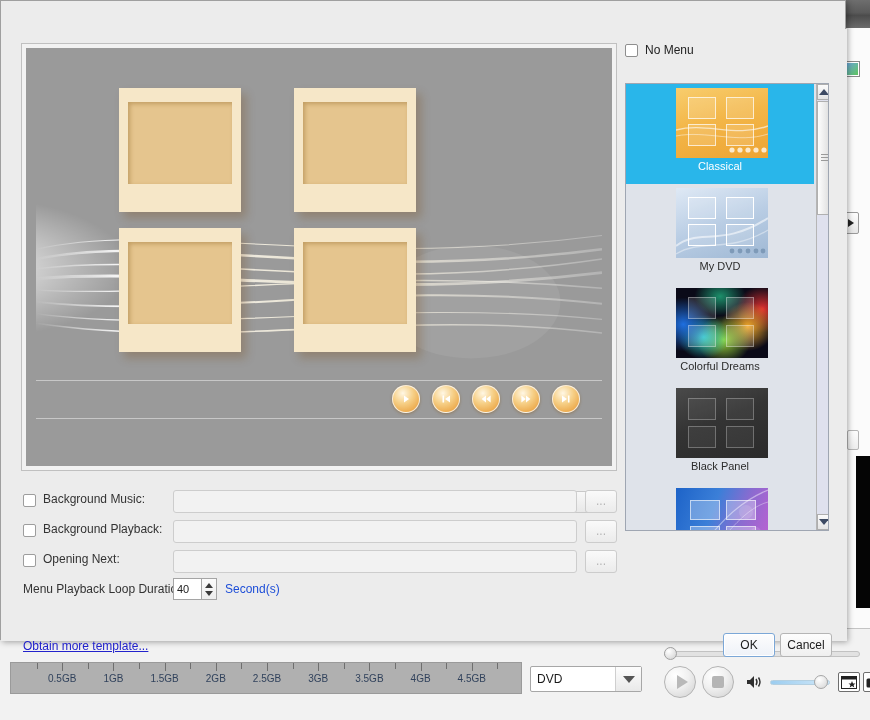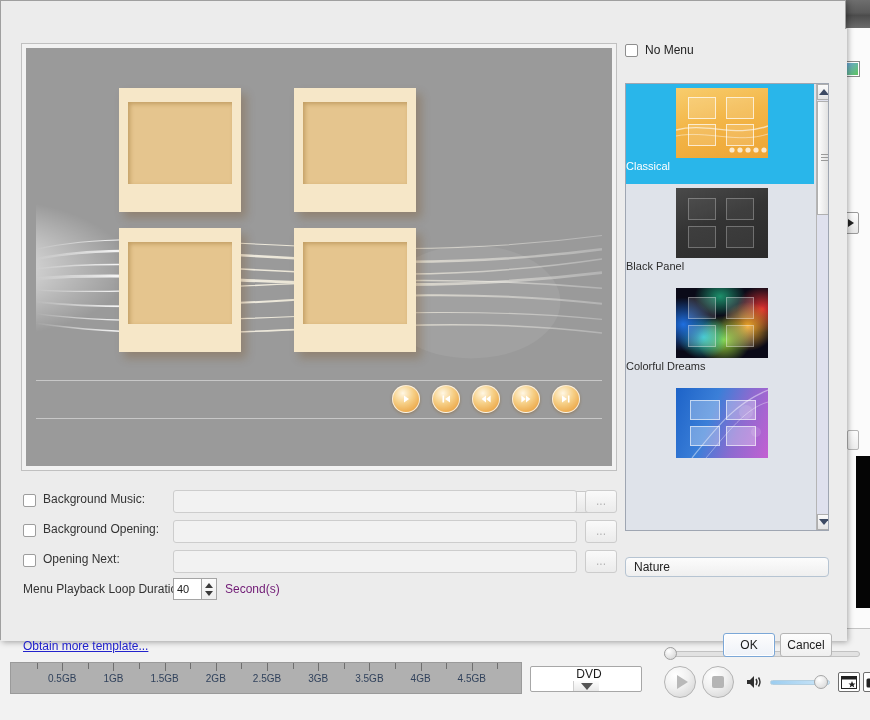--- a/index.html
+++ b/index.html
@@ -88,21 +88,21 @@
   }
   .disc-label {
     position: absolute; top: 10px; font-size: 10px; color: #31425c;
     transform: translateX(-50%); white-space: nowrap;
     font-family: "Liberation Sans", sans-serif;
   }
 
   .disc-select {
     position: absolute; left: 530px; top: 666px; width: 112px; height: 26px;
     background: #ffffff; border: 1px solid #a7a7a7; border-radius: 2px;
-    display: flex; align-items: center; flex-direction: column;
+    display: flex; align-items: center;
   }
   .disc-select .sel-text {
     flex: 1; padding-left: 6px; font-size: 12px; color: #1a1a1a;
   }
   .disc-select .sel-arrow {
     width: 26px; height: 24px; border-left: 1px solid #cfcfcf;
     background: linear-gradient(180deg,#fdfdfd,#e9e9e9);
     display:flex; align-items:center; justify-content:center;
   }
   .disc-select .sel-arrow::after {
@@ -275,21 +275,21 @@
   }
   .dur-spin {
     position: absolute; left: 178px; top: 0; width: 16px; height: 22px;
     background: linear-gradient(180deg,#fbfbfb,#ededed); border: 1px solid #a5a5a5;
   }
   .spin-up, .spin-dn {
     position:absolute; left: 3px; width: 0; height: 0;
   }
   .spin-up { top: 4px; border-bottom: 5px solid #3a3a3a; border-left: 4px solid transparent; border-right: 4px solid transparent; }
   .spin-dn { top: 12px; border-top: 5px solid #3a3a3a; border-left: 4px solid transparent; border-right: 4px solid transparent; }
-  .dur-unit { position: absolute; left: 202px; top: 4px; font-size: 12px; color: #701a75; }
+  .dur-unit { position: absolute; left: 202px; top: 4px; font-size: 12px; color: #1d4ed8; }
 
   .more-link {
     position: absolute; left: 22px; top: 610px; font-size: 12px; color: #2222cc;
     text-decoration: underline;
   }
 
   
   .tpanel {
     position: absolute; left: 620px; top: 10px; width: 212px; height: 552px;
   }
@@ -312,21 +312,21 @@
     background: #dfe3ea; border: 1px solid #9fa6b2; overflow: hidden;
   }
   .tlist-inner { position: absolute; left: 0; top: 0; width: 188px; }
   .titem { position: relative; width: 188px; height: 100px; }
   .titem.selected { background: #29b6ea; }
   .tthumb {
     position: absolute; left: 50px; top: 4px; width: 92px; height: 70px;
     border: 0; overflow: hidden;
   }
   .tcap {
-    position: absolute; left: 0; top: 76px; width: 188px; 
+    position: absolute; left: 0; top: 76px; width: 188px; text-align: center;
     font-size: 11px; color: #2c2c2c;
   }
   .titem.selected .tcap { color: #ffffff; }
 
   .mini-frames { position:absolute; left:0; top:0; width:100%; height:100%; }
   .mf { position: absolute; border: 1px solid rgba(255,255,255,0.7); background: rgba(255,255,255,0.14); }
 
   
   .tscroll {
     position: absolute; left: 190px; top: 0; width: 14px; height: 100%;
@@ -545,21 +545,21 @@
 
     <div class="frow" style="top:460px;">
       <div class="fchk"></div>
       <div class="flabel">Background Music:</div>
       <div class="finput"></div>
       <div class="fdots">...</div>
     </div>
 
     <div class="frow" style="top:490px;">
       <div class="fchk"></div>
-      <div class="flabel">Background Opening:</div>
+      <div class="flabel">Background Playback:</div>
       <div class="finput"></div>
       <div class="fdots">...</div>
     </div>
 
     <div class="frow" style="top:520px;">
       <div class="fchk"></div>
       <div class="flabel">Opening Next:</div>
       <div class="finput"></div>
       <div class="fdots">...</div>
     </div>
@@ -603,31 +603,41 @@
                     <circle cx="72" cy="62" r="2.6"></circle>
                       <circle cx="80" cy="62" r="2.6"></circle>
                     <circle cx="88" cy="62" r="2.6"></circle>
                   </g>
                 </svg>
               </div>
             </div>
             <div class="tcap">Classical</div>
           </div>
 
-
           <div class="titem">
-            <div class="tthumb" style="background:linear-gradient(160deg,#4a4a4a 0%,#343434 45%,#2b2b2b 100%);">
+            <div class="tthumb" style="background:linear-gradient(160deg,#dfe9f5 0%,#b9cde4 50%,#9fb8d4 100%);">
               <div class="mini-frames">
-                <div class="mf" style="left:12px;top:10px;width:28px;height:22px;border-color:rgba(255,255,255,0.28);background:rgba(255,255,255,0.05);"></div>
-                <div class="mf" style="left:50px;top:10px;width:28px;height:22px;border-color:rgba(255,255,255,0.28);background:rgba(255,255,255,0.05);"></div>
-                <div class="mf" style="left:12px;top:38px;width:28px;height:22px;border-color:rgba(255,255,255,0.28);background:rgba(255,255,255,0.05);"></div>
-                <div class="mf" style="left:50px;top:38px;width:28px;height:22px;border-color:rgba(255,255,255,0.28);background:rgba(255,255,255,0.05);"></div>
+                <div class="mf" style="left:12px;top:9px;width:28px;height:22px;border-color:#fff;"></div>
+                <div class="mf" style="left:50px;top:9px;width:28px;height:22px;border-color:#fff;"></div>
+                <div class="mf" style="left:12px;top:36px;width:28px;height:22px;border-color:#fff;"></div>
+                <div class="mf" style="left:50px;top:36px;width:28px;height:22px;border-color:#fff;"></div>
+                <svg width="92" height="70" viewBox="0 0 92 70" style="position:absolute;left:0;top:0;">
+                  <path d="M0 58 C22 40 46 60 92 30" stroke="#fff" stroke-opacity="0.55" stroke-width="2" fill="none"></path>
+                  <path d="M0 66 C26 50 52 66 92 42" stroke="#fff" stroke-opacity="0.4" stroke-width="1.4" fill="none"></path>
+                  <g fill="#7e9ab8">
+                      <circle cx="56" cy="63" r="2.4"></circle>
+                      <circle cx="64" cy="63" r="2.4"></circle>
+                  <circle cx="72" cy="63" r="2.4"></circle>
+                      <circle cx="80" cy="63" r="2.4"></circle>
+                      <circle cx="87" cy="63" r="2.4"></circle>
+                    </g>
+                </svg>
               </div>
             </div>
-            <div class="tcap">Black Panel</div>
+            <div class="tcap">My DVD</div>
           </div>
 
           <div class="titem">
             <div class="tthumb" style="background:
                    radial-gradient(ellipse 45% 55% at 8% 52%, #1e6fe0 0%, rgba(30,111,224,0) 70%),
                    radial-gradient(ellipse 40% 45% at 30% 70%, #2fd1c8 0%, rgba(47,209,200,0) 70%),
                    radial-gradient(ellipse 42% 50% at 52% 74%, #9ad63a 0%, rgba(154,214,58,0) 70%),
                    radial-gradient(ellipse 42% 50% at 78% 55%, #f0a82a 0%, rgba(240,168,42,0) 70%),
                    radial-gradient(ellipse 40% 48% at 94% 30%, #e03030 0%, rgba(224,48,48,0) 70%),
                    radial-gradient(ellipse 40% 40% at 48% 12%, #1c8f6a 0%, rgba(28,143,106,0) 70%),
@@ -636,20 +646,32 @@
                 <div class="mf" style="left:12px;top:9px;width:28px;height:22px;border-color:rgba(255,255,255,0.35);"></div>
                 <div class="mf" style="left:50px;top:9px;width:28px;height:22px;border-color:rgba(255,255,255,0.35);"></div>
                 <div class="mf" style="left:12px;top:37px;width:28px;height:22px;border-color:rgba(255,255,255,0.35);"></div>
                 <div class="mf" style="left:50px;top:37px;width:28px;height:22px;border-color:rgba(255,255,255,0.35);"></div>
               </div>
             </div>
             <div class="tcap">Colorful Dreams</div>
           </div>
 
           <div class="titem">
+            <div class="tthumb" style="background:linear-gradient(160deg,#4a4a4a 0%,#343434 45%,#2b2b2b 100%);">
+              <div class="mini-frames">
+                <div class="mf" style="left:12px;top:10px;width:28px;height:22px;border-color:rgba(255,255,255,0.28);background:rgba(255,255,255,0.05);"></div>
+                <div class="mf" style="left:50px;top:10px;width:28px;height:22px;border-color:rgba(255,255,255,0.28);background:rgba(255,255,255,0.05);"></div>
+                <div class="mf" style="left:12px;top:38px;width:28px;height:22px;border-color:rgba(255,255,255,0.28);background:rgba(255,255,255,0.05);"></div>
+                <div class="mf" style="left:50px;top:38px;width:28px;height:22px;border-color:rgba(255,255,255,0.28);background:rgba(255,255,255,0.05);"></div>
+              </div>
+            </div>
+            <div class="tcap">Black Panel</div>
+          </div>
+
+          <div class="titem">
             <div class="tthumb" style="background:linear-gradient(110deg,#1d63c8 0%,#3b7fd8 38%,#8b6bd0 66%,#c45fd2 100%);">
               <div class="mini-frames">
                 <svg width="92" height="70" viewBox="0 0 92 70" style="position:absolute;left:0;top:0;">
                   <path d="M16 70 C40 40 58 16 92 2" stroke="#fff" stroke-opacity="0.45" stroke-width="1.2" fill="none"></path>
                   <path d="M30 70 C52 44 70 20 92 14" stroke="#fff" stroke-opacity="0.35" stroke-width="1" fill="none"></path>
                   <circle cx="70" cy="24" r="7" fill="#fff" fill-opacity="0.12"></circle>
                   <circle cx="80" cy="44" r="5" fill="#fff" fill-opacity="0.12"></circle>
                 </svg>
                 <div class="mf" style="left:14px;top:12px;width:30px;height:20px;background:rgba(255,255,255,0.3);border-color:rgba(255,255,255,0.6);"></div>
                 <div class="mf" style="left:50px;top:12px;width:30px;height:20px;background:rgba(255,255,255,0.3);border-color:rgba(255,255,255,0.6);"></div>
@@ -664,20 +686,19 @@
 
         <div class="tscroll">
           <div class="sb-arrow sb-up"></div>
           <div class="sb-thumb">
             <div class="sb-grip"></div>
           </div>
           <div class="sb-arrow sb-dn"></div>
         </div>
       </div>
 
-      <div class="cat-btn cat-nature">Nature</div>
     </div>
 
     <div class="dlg-ok">OK</div>
     <div class="dlg-cancel">Cancel</div>
 
   </div>
 </div>
 
 </body></html>

